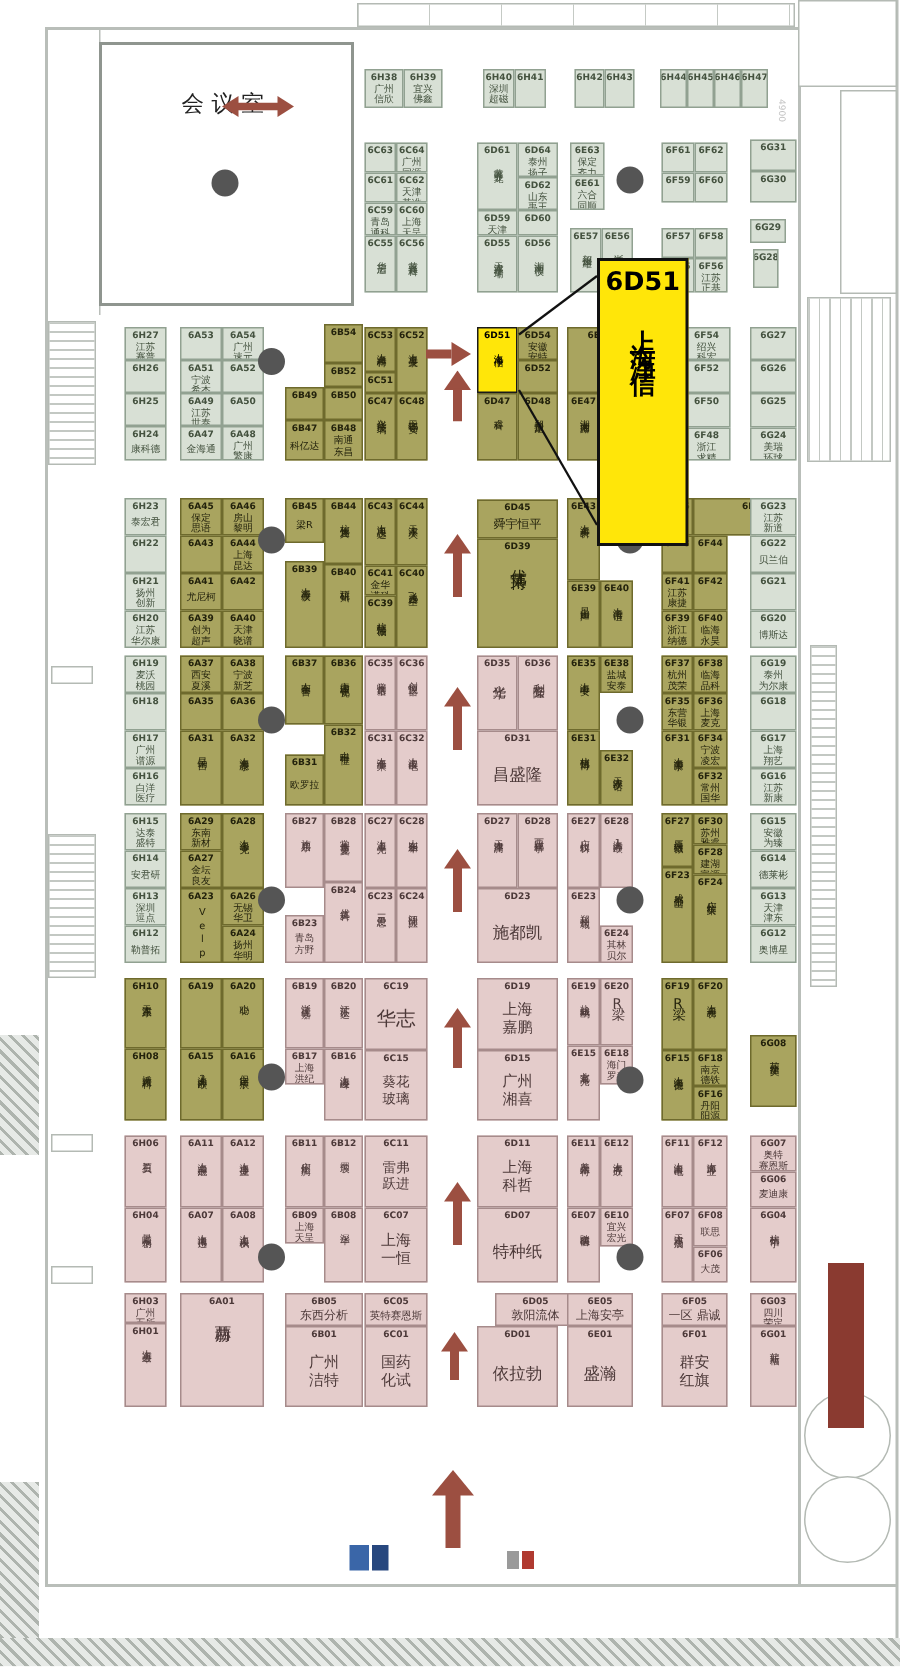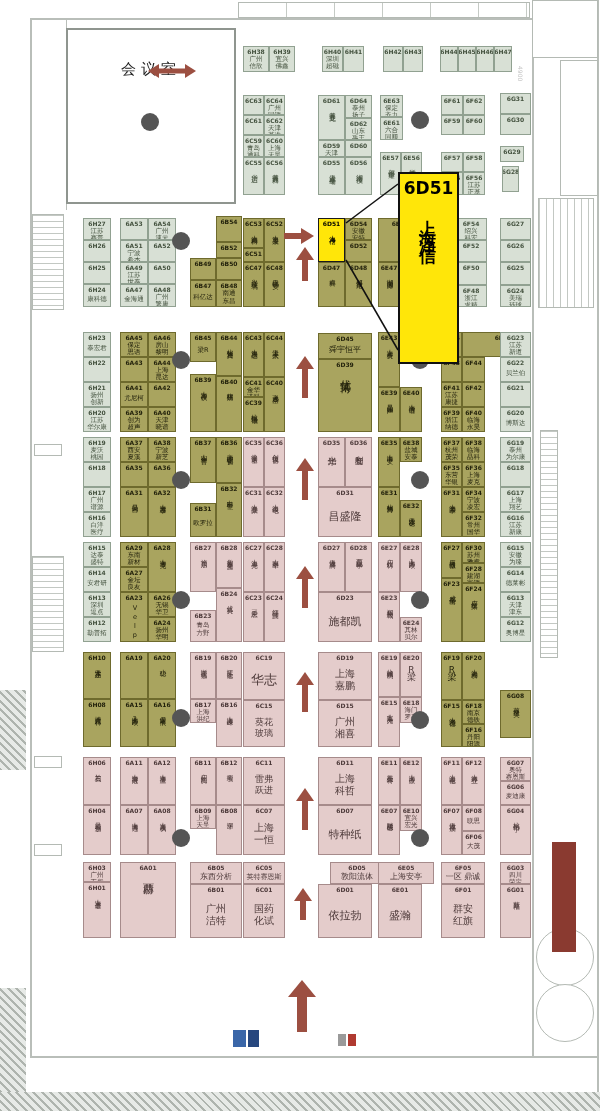--- a/index.html
+++ b/index.html
@@ -1095,21 +1095,21 @@
 化试</div>
       </div>
       <div class="booth c-p" style="left: 318px; top: 862px; width: 54px; height: 22px; margin-left: 12px;">
         <div class="bid">6D05</div>
         <div class="bn" style="font-size: 8px;">敦阳流体</div>
       </div>
       <div class="booth c-p" style="left: 318px; top: 884px; width: 54px; height: 54px;">
         <div class="bid">6D01</div>
         <div class="bn" style="font-size: 11px;">依拉勃</div>
       </div>
-      <div class="booth c-p" style="left: 378px; top: 862px; width: 56px; height: 22px;">
+      <div class="booth c-p" style="left: 378px; top: 862px; width: 44px; height: 22px;">
         <div class="bid">6E05</div>
         <div class="bn" style="font-size: 8px;">上海安亭</div>
       </div>
       <div class="booth c-p" style="left: 378px; top: 884px; width: 44px; height: 54px;">
         <div class="bid">6E01</div>
         <div class="bn" style="font-size: 11px;">盛瀚</div>
       </div>
       <div class="booth c-p" style="left: 441px; top: 862px; width: 44px; height: 22px;">
         <div class="bid">6F05</div>
         <div class="bn" style="font-size: 8px;">一区 鼎诚</div>

